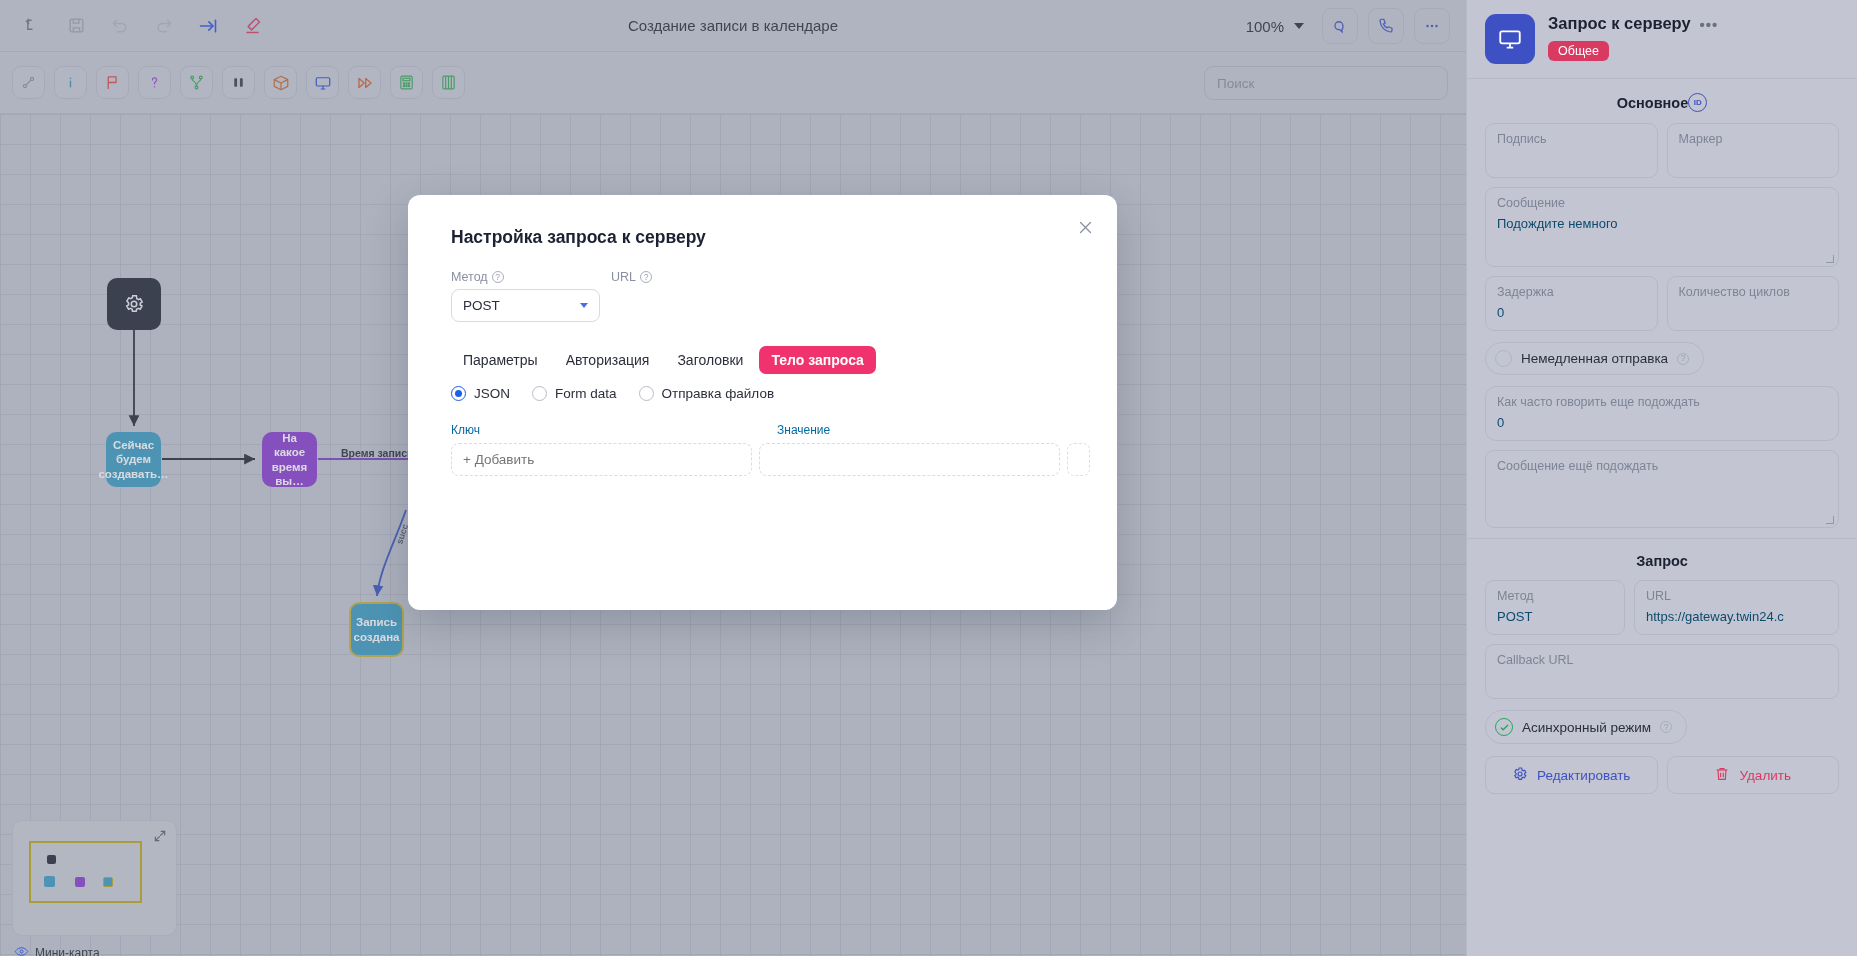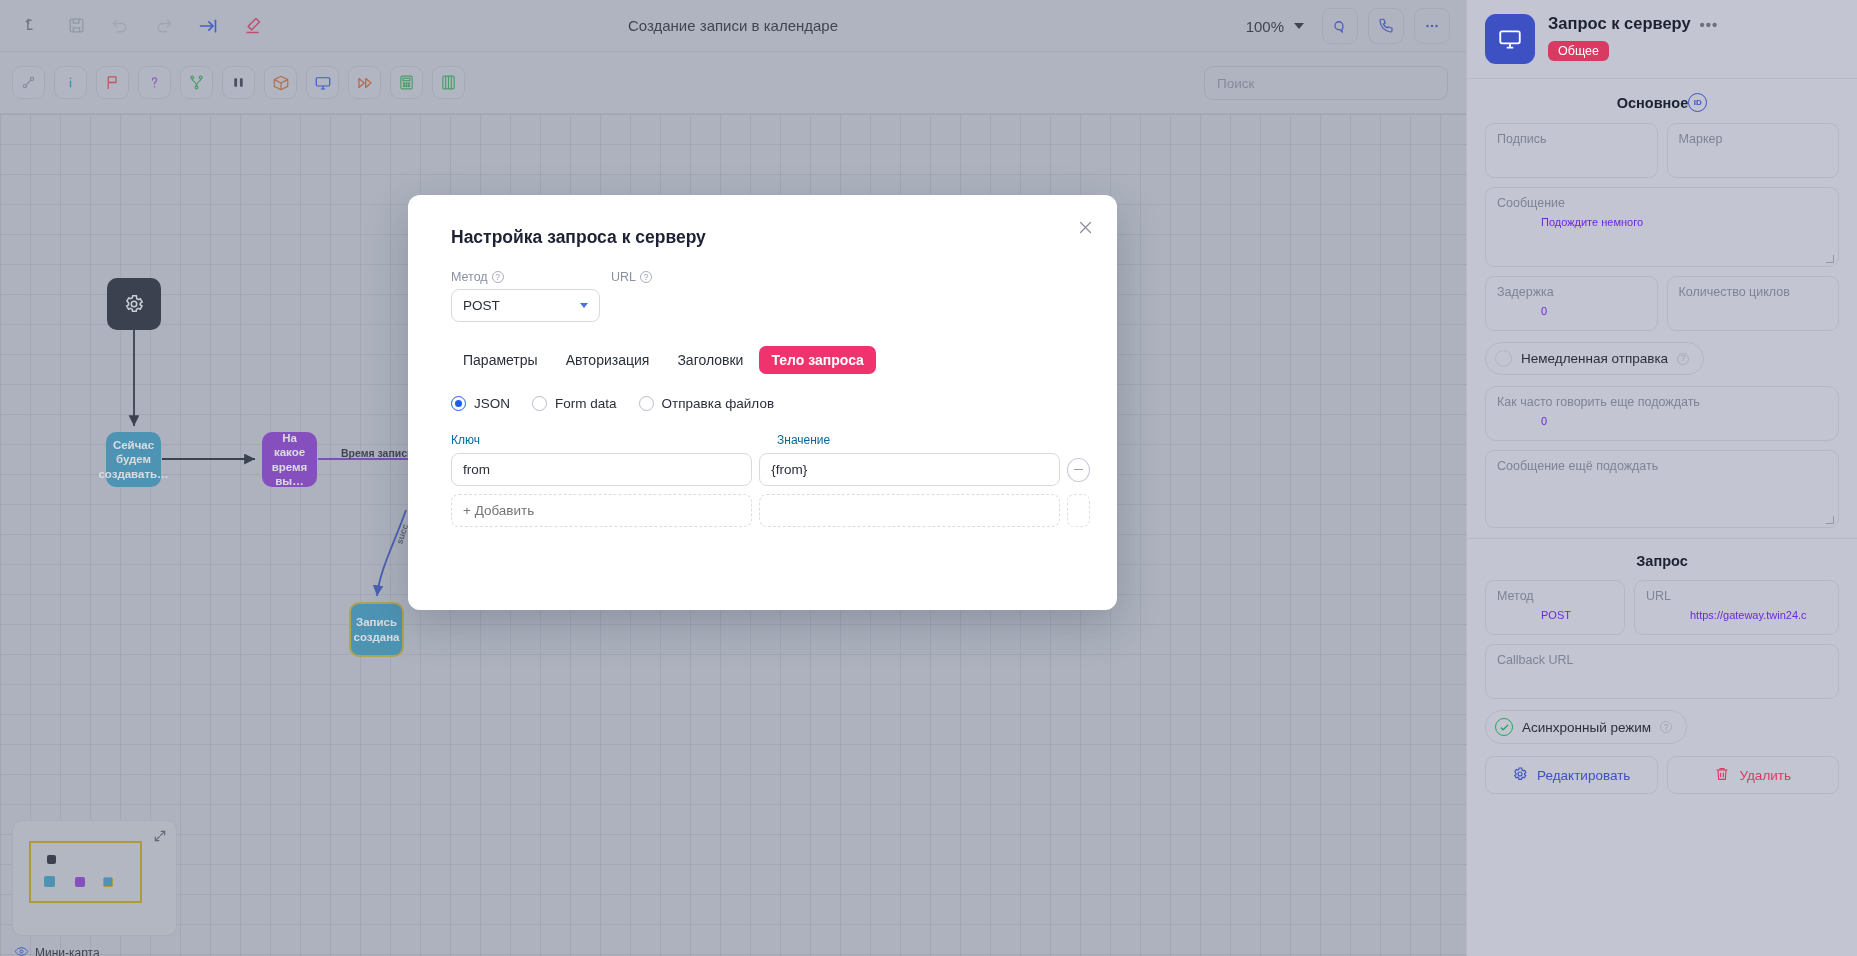--- a/index.html
+++ b/index.html
@@ -111,21 +111,21 @@
     width:519px; height:33px; border:1px solid #d7dae3; border-radius:8px;
     padding:0 34px 0 11px; font-size:13px; color:#2b2f3b; background:#fff;
     font-family:"Liberation Sans", sans-serif;
   }
   .copybtn { position:absolute; right:9px; top:8px; width:17px;height:17px; cursor:pointer; }
 
   .tabs { display:flex; align-items:center; gap:4px; margin:24px 0 0 16px; }
   .tab { font-size:14px; color:#2b2f3b; padding:6px 12px; border-radius:7px; cursor:pointer; }
   .tab.active { background:#f0336e; color:#fff; font-weight:700; }
 
-  .radios { display:flex; gap:22px; margin:22px 0 0 16px; }
+  .radios { display:flex; gap:22px; margin:12px 0 0 16px; }
   .radio { display:flex; align-items:center; gap:8px; font-size:13.5px; color:#2b2f3b; cursor:pointer; }
   .rdot { width:15px;height:15px;border-radius:50%;border:1.6px solid #b8bcc9; display:flex;align-items:center;justify-content:center; }
   .rdot.on { border-color:#1f5eea; }
   .rdot.on::after { content:""; width:7px;height:7px;border-radius:50%; background:#1f5eea; }
 
   .kv-head { display:flex; margin:22px 0 6px 16px; }
   .kv-head span { font-size:12px; color:#0369a1; }
   .kv-row { display:flex; align-items:center; gap:7px; margin:0 0 8px 16px; }
   .kv-in {
     height:33px; border:1px solid #d7dae3; border-radius:8px; padding:0 11px;
@@ -162,21 +162,21 @@
   .rp-sec.divider { border-top:1px solid #b6bac7; }
   .rp-sec-title { font-size:14.5px; font-weight:700; color:#1d2233; display:flex; align-items:center; justify-content:center; }
   .idbadge { width:19px;height:19px;border:1.4px solid #3d51c4;border-radius:50%;display:flex;align-items:center;justify-content:center;
              font-size:8px;font-weight:700;color:#3d51c4; cursor:pointer; }
 
   .f-grid { display:flex; gap:9px; margin-top:11px; }
   .field {
     border:1px solid #b4b8c6; border-radius:9px; background:transparent; padding:8px 11px; position:relative;
   }
   .f-lab { font-size:12.5px; color:#7e8395; }
-  .f-val { font-size:11px; color:#6d28d9; margin-top:6px; min-height:17px;margin-left:44px; }
+  .f-val { font-size:13px; color:#0c4a6e; margin-top:6px; min-height:17px; }
   .f-half { flex:1; min-height:52px; }
   .f-full { width:100%; }
   .f-area { min-height:80px; }
   .resize { position:absolute; right:4px; bottom:3px; width:8px;height:8px;
             border-right:1.3px solid #9297a8; border-bottom:1.3px solid #9297a8; transform:skewX(0deg); }
 
   .pill {
     display:inline-flex; align-items:center; gap:9px; border:1px solid #b4b8c6; border-radius:22px;
     padding:7px 14px 7px 9px; margin-top:11px; cursor:pointer; font-size:13.5px; color:#2b2f3b;
   }
@@ -445,25 +445,20 @@
         <span class="rdot"></span>
         <span>Отправка файлов</span>
       </label>
     </div>
 
     <div class="kv-head">
       <span style="width:326px">Ключ</span>
       <span>Значение</span>
     </div>
 
-    <div class="kv-row">
-      <input class="kv-in kv-key" value="from" style="">
-      <input class="kv-in kv-val" value="{from}" style="">
-      <span class="minus"></span>
-    </div>
 
     <div class="kv-row">
       <input class="kv-in kv-key dashed" placeholder="+ Добавить" style="">
       <input class="kv-in kv-val dashed" placeholder="" style="">
       <span class="ghost-btn"></span>
     </div>
 
   </div>
 
   <div class="rpanel">

